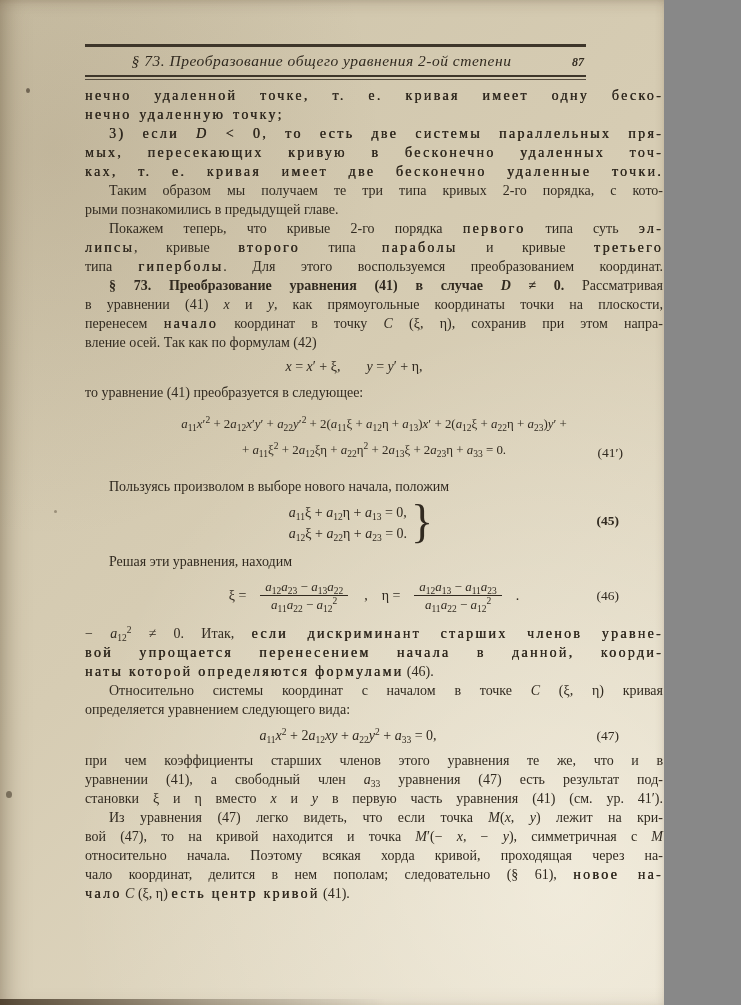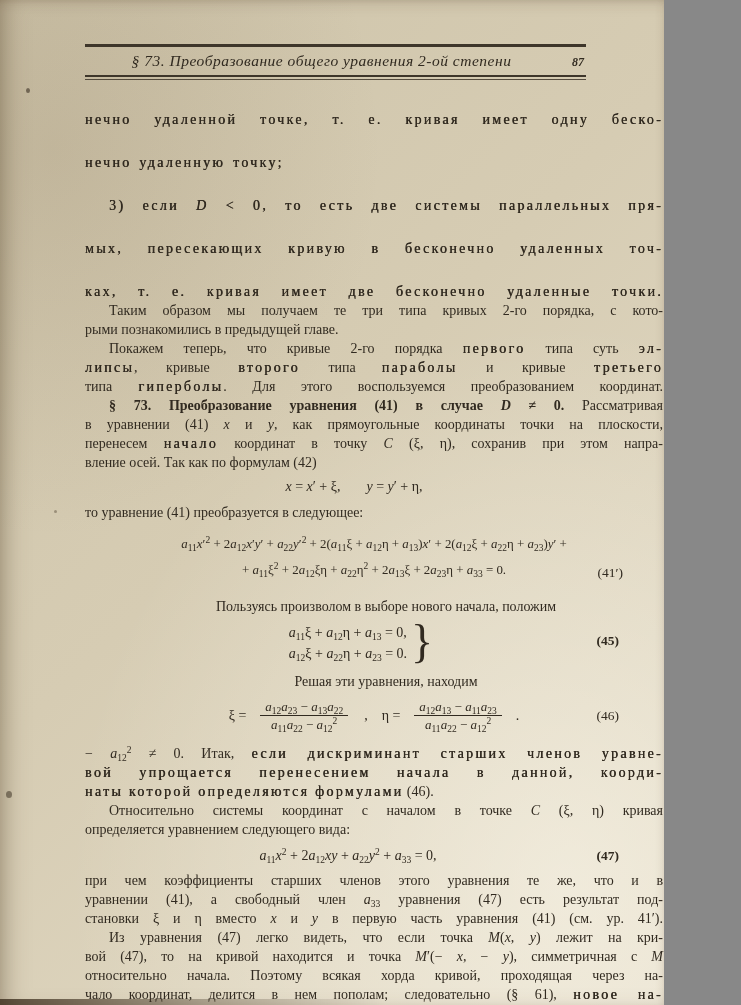--- a/index.html
+++ b/index.html
@@ -31,22 +31,22 @@
   .hrow { display:flex; align-items:baseline; padding:5px 2px 3px 2px; }
   .htitle { font-style:italic; font-size:15.5px; letter-spacing:.5px; margin:0 auto; transform:translateX(-8px); white-space:nowrap; }
   .hpage { font-style:italic; font-weight:bold; font-size:12px; }
   .rule-b1 { height:2px; background:#3e362a; margin-top:2px; }
   .rule-b2 { height:1px; background:rgba(62,54,42,.85); margin-top:2px; }
 
   
   .content { position:absolute; left:85px; top:86px; width:578px; font-size:14px; }
   .ln { height:19px; line-height:19px; white-space:nowrap; }
   .j  { text-align:justify; text-align-last:justify; }
-  .ind{ text-indent:24px;text-align:center; }
-  .lsA{ letter-spacing:2.3px; word-spacing:2px; text-shadow:.35px 0 0 currentColor;margin-top:24px; }
+  .ind{ text-indent:24px; }
+  .lsA{ letter-spacing:2.3px; word-spacing:2px; text-shadow:.35px 0 0 currentColor; }
   .ls { letter-spacing:2.3px; text-shadow:.35px 0 0 currentColor;margin-top:8px; }
   i { font-style:italic; }
   b { font-weight:bold; }
   sub { font-size:9.5px; vertical-align:-3px; line-height:0; letter-spacing:0; }
   sup { font-size:9.5px; vertical-align:5px;  line-height:0; letter-spacing:0; }
 
   
   .eq { position:relative; text-align:center; white-space:nowrap; }
   .eqnum { position:absolute; right:44px; font-size:13.5px; }
   .eq42 { margin:5px 0 6px; height:20px; line-height:20px; padding-right:40px; }
@@ -59,21 +59,21 @@
   .eq45 .brace { position:absolute; right:-26px; top:50%; transform:translateY(-52%); font-size:46px; font-weight:300; }
   .eq45 .eqnum { top:11px; font-weight:bold; }
   .eq46 { margin:7px 0 11px; }
   .mfrow { display:inline-flex; align-items:center; }
   .frac { display:inline-flex; flex-direction:column; text-align:center; font-size:13px; margin:0 14px; }
   .fnum { line-height:17px; padding:0 5px; }
   .fden { line-height:17px; border-top:1px solid currentColor; padding:0 5px; }
   .msep { margin:0 14px 0 2px; }
   .eq46 .eqnum { top:10px; }
   .eq47 { margin:7px 0 5px; height:20px; line-height:20px; padding-right:52px; }
-  .eq47 .eqnum { top:0;font-weight:bold; }
+  .eq47 .eqnum { top:0; }
 </style>
 </head>
 <body>
 
 <div class="page">
 
   <div class="header">
     <div class="rule-top"></div>
     <div class="hrow">
       <span class="htitle">§ 73. Преобразование общего уравнения 2-ой степени</span>

